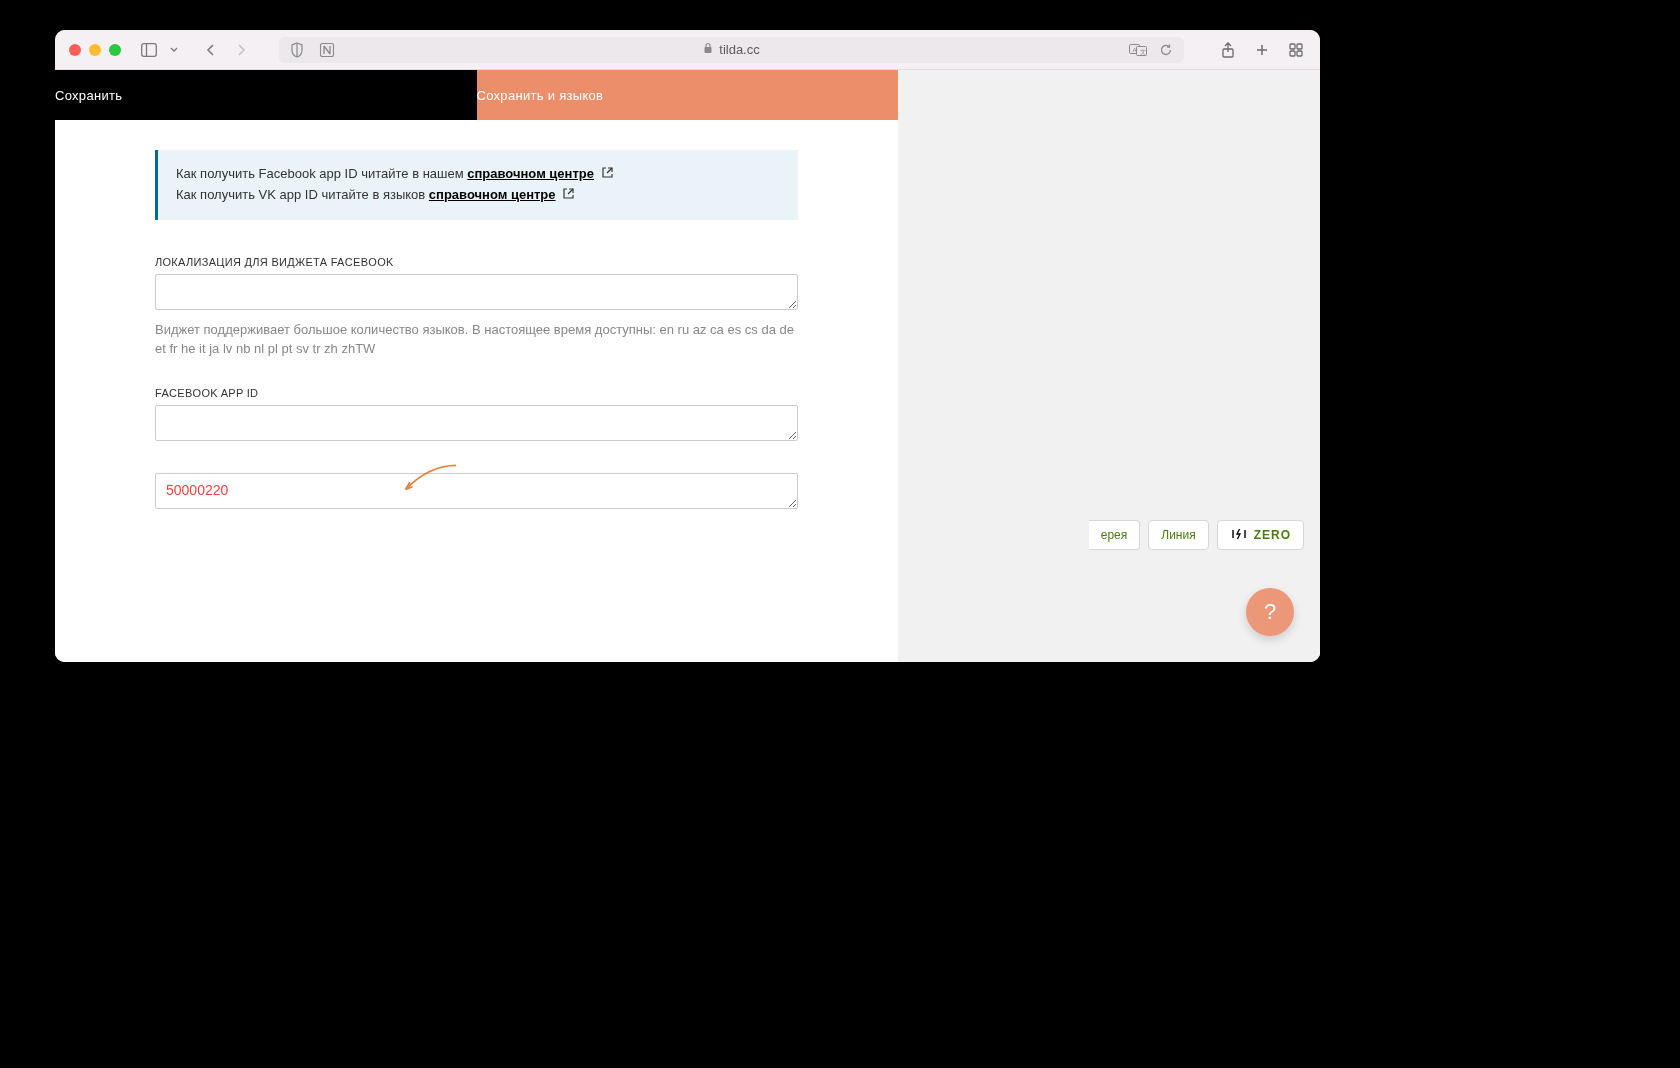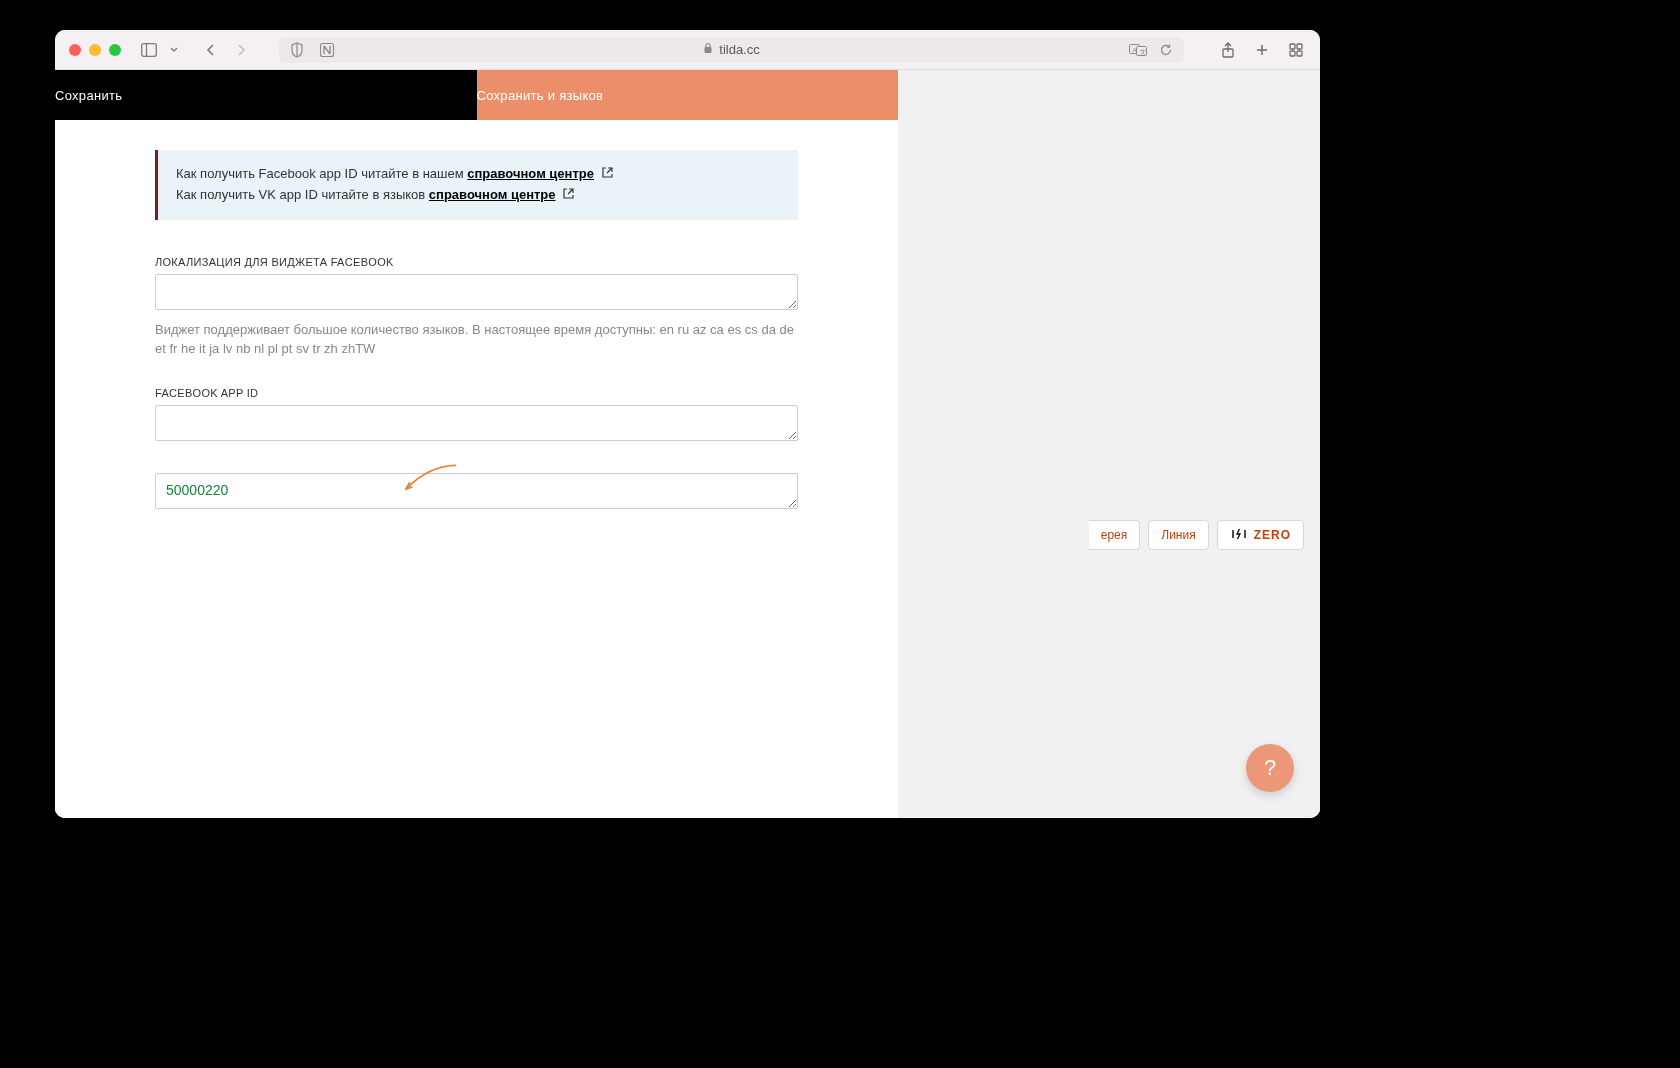--- a/index.html
+++ b/index.html
@@ -9,21 +9,21 @@
       width: 1680px;
       height: 1068px;
       overflow: hidden;
       position: relative;
     }
     .browser-window {
       position: absolute;
       left: 55px;
       top: 30px;
       width: 1265px;
-      height: 788px;
+      height: 632px;
       background: #fff;
       border-radius: 10px;
       overflow: hidden;
       box-shadow: 0 10px 40px rgba(0,0,0,0.4);
     }
     .browser-chrome {
       height: 40px;
       background: #f5f0f3;
       display: flex;
       align-items: center;
@@ -100,21 +100,21 @@
     }
     .pill-btn {
       background: #fff;
       border: 1px solid #d7d7d7;
       border-radius: 4px;
       height: 30px;
       padding: 0 12px;
       display: flex;
       align-items: center;
       font-size: 12px;
-      color: #c2410c;
+      color: #4d7c0f;
       font-weight: 500;
       gap: 6px;
     }
     .zero-btn { font-weight: 700; letter-spacing: 1px; }
     .modal {
       position: absolute;
       left: 0;
       top: 0;
       width: 843px;
       bottom: 0;
@@ -135,21 +135,21 @@
       cursor: pointer;
     }
     .hdr-save { background: #000; }
     .hdr-save-close { background: #ec8e6a; }
 
     .modal-body {
       padding: 30px 100px 30px 100px;
     }
     .info-box {
       background: #eaf4f8;
-      border-left: 3px solid #7f1d1d;
+      border-left: 3px solid #0369a1;
       padding: 14px 18px;
       font-size: 13px;
       color: #333;
       line-height: 1.6;
       margin-bottom: 36px;
     }
     .info-box a { color: #000; font-weight: 700; text-decoration: underline; }
     .ext-icon { display: inline-block; vertical-align: middle; margin-left: 4px; }
 
     .field-group { margin-bottom: 28px; }
@@ -162,21 +162,21 @@
     }
     .field-input {
       width: 100%;
       min-height: 36px;
       border: 1px solid #ccc;
       border-radius: 2px;
       padding: 8px 10px;
       font-size: 14px;
       resize: vertical;
       font-family: inherit;
-      color: #15803d;
+      color: #ef4444;
     }
     .field-help {
       font-size: 13px;
       color: #888;
       margin-top: 6px;
       line-height: 1.5;
     }
     .vk-wrapper { position: relative; }
     .arrow-annotation {
       position: absolute;

